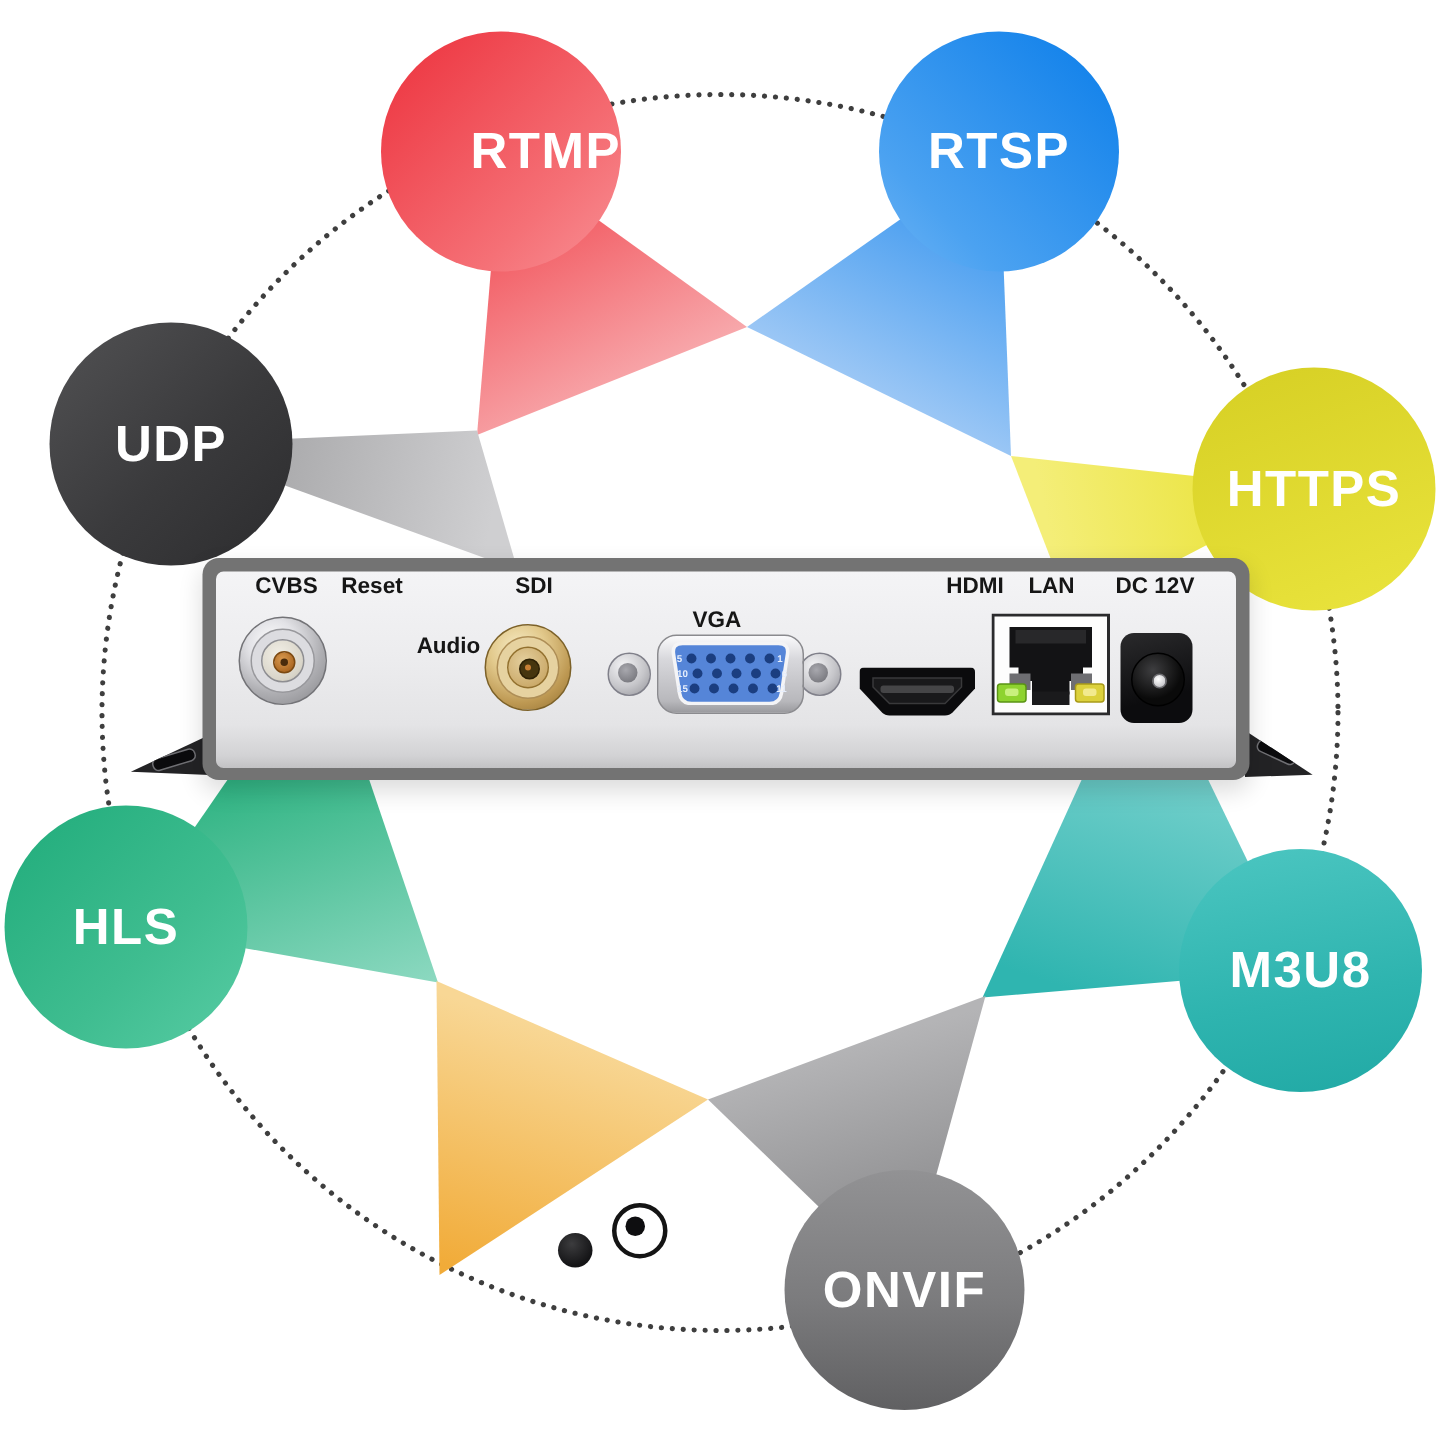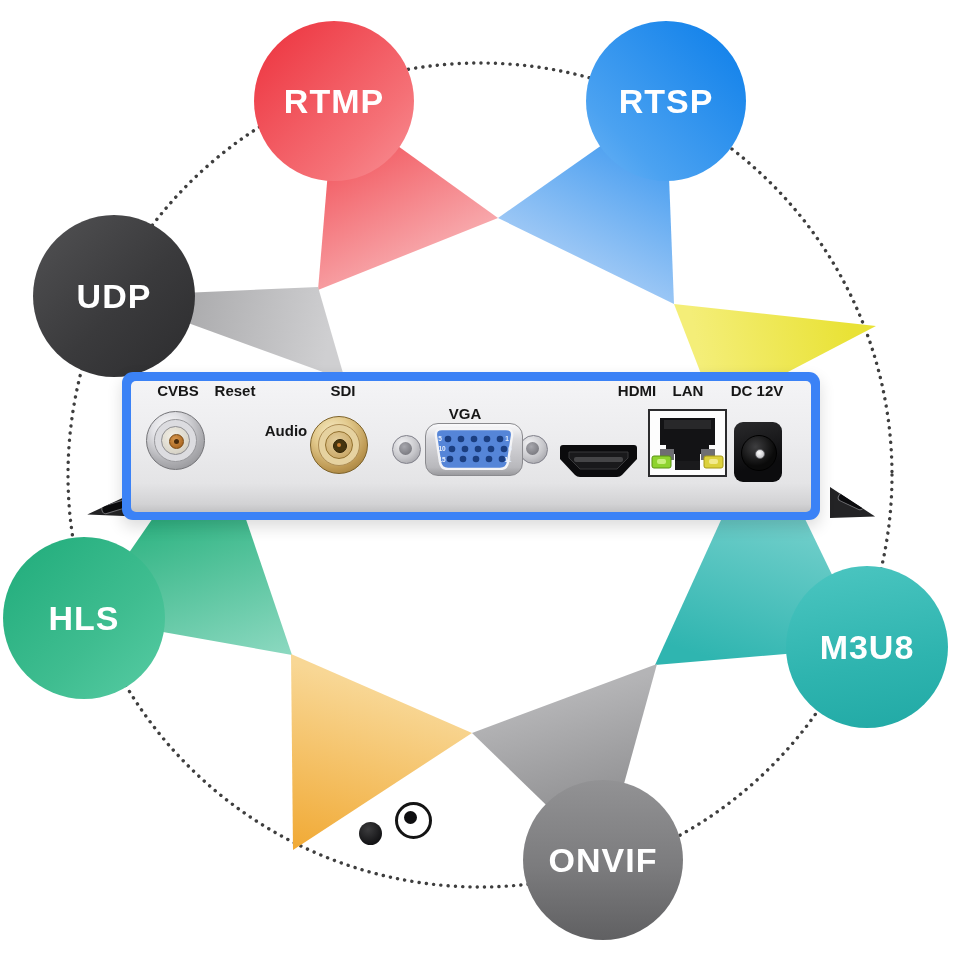--- a/index.html
+++ b/index.html
@@ -3,31 +3,31 @@
 <meta charset="utf-8">
 <style>
   html,body{margin:0;padding:0;background:#ffffff;}
   .stage{position:relative;width:958px;height:958px;background:#ffffff;overflow:hidden;
          font-family:"Liberation Sans", sans-serif;}
   .art{position:absolute;left:0;top:0;z-index:1;}
 
   
   .pcircle{position:absolute;border-radius:50%;display:flex;align-items:center;justify-content:center;z-index:2;}
   .pcircle span{color:#ffffff;font-weight:bold;font-size:34px;letter-spacing:1px;}
-  .c-rtmp {left:254px;top:21px;width:160px;height:160px;background:linear-gradient(135deg,#ed3540 5%,#f57076 70%,#f89095 100%);}
+  .c-rtmp {left:254px;top:21px;width:160px;height:160px;background:linear-gradient(135deg,#ed3540 5%,#f57076 70%,#f89095 100%);justify-content:flex-end;}
   .c-rtsp {left:586px;top:21px;width:160px;height:160px;background:linear-gradient(225deg,#0f80ea 5%,#4ba2f1 75%,#6cb3f4 100%);}
   .c-udp  {left:33px;top:215px;width:162px;height:162px;background:linear-gradient(135deg,#525254 0%,#3a3a3c 55%,#2c2c2e 100%);}
   .c-https{left:795px;top:245px;width:162px;height:162px;background:linear-gradient(160deg,#d8d126 10%,#e6e038 80%,#eae43f 100%);}
   .c-hls  {left:3px;top:537px;width:162px;height:162px;background:linear-gradient(135deg,#22ad7c 5%,#3fbd90 60%,#58cca4 100%);}
   .c-m3u8 {left:786px;top:566px;width:162px;height:162px;background:linear-gradient(170deg,#4cc6c1 0%,#2eb4af 60%,#21a9a5 100%);}
   .c-srt  {left:213px;top:770px;width:160px;height:160px;background:linear-gradient(135deg,#f6c876 5%,#f2b14c 55%,#efa226 100%);}
   .c-onvif{left:523px;top:780px;width:160px;height:160px;background:linear-gradient(180deg,#929294 0%,#7b7b7d 55%,#606062 100%);}
 
   
-  .device{position:absolute;left:122px;top:372px;width:698px;height:148px;background:#3b82f6;
+  .device{position:absolute;left:135px;top:372px;width:698px;height:148px;background:#737373;
           border-radius:11px;z-index:3;box-shadow:0 7px 16px rgba(0,0,0,.14);}
   .panel{position:absolute;left:9px;top:9px;right:9px;bottom:8px;border-radius:5px;
          background:linear-gradient(180deg,#f4f4f6 0%,#ececee 45%,#e4e4e6 78%,#d2d2d4 94%,#c2c2c4 100%);}
   .ear{position:absolute;z-index:3;background:#232325;}
   .ear-left{left:86px;top:486px;width:62px;height:31px;clip-path:polygon(100% 0,100% 100%,2% 92%);}
   .ear-right{left:830px;top:487px;width:46px;height:31px;clip-path:polygon(0 0,98% 95%,0 100%);}
   .ear-slot{position:absolute;background:#0b0b0d;border:1px solid #6f6f73;border-radius:4px;}
   .slot-l{left:15px;top:16px;width:28px;height:7px;transform:rotate(-17deg);}
   .slot-r{left:7px;top:10px;width:26px;height:7px;transform:rotate(25deg);}
 
@@ -120,20 +120,23 @@
   </svg>
 
   <div class="pcircle c-rtmp">
       <span>RTMP</span>
     </div>
   <div class="pcircle c-rtsp">
       <span>RTSP</span>
     </div>
   <div class="pcircle c-udp">
       <span>UDP</span>
+    </div>
+  <div class="pcircle c-https">
+      <span>HTTPS</span>
     </div>
   <div class="pcircle c-hls">
       <span>HLS</span>
     </div>
   <div class="pcircle c-m3u8">
       <span>M3U8</span>
     </div>
   <div class="pcircle c-onvif">
       <span>ONVIF</span>
     </div>

